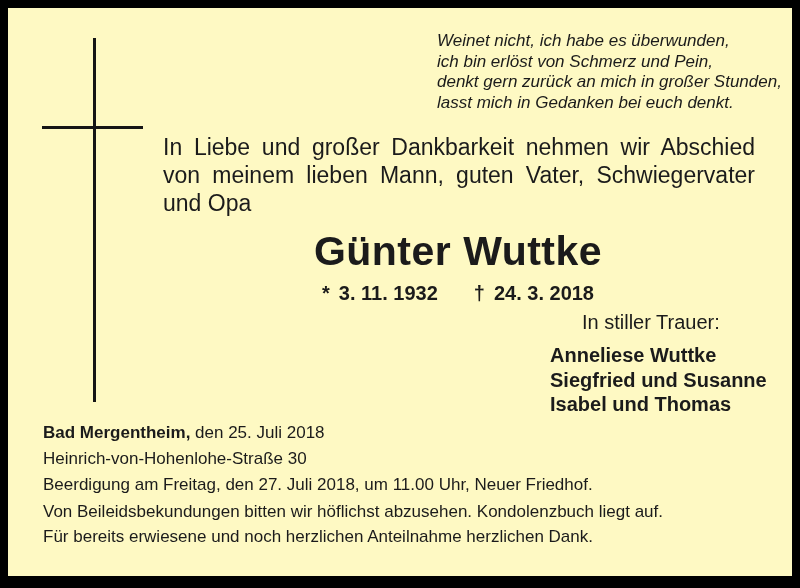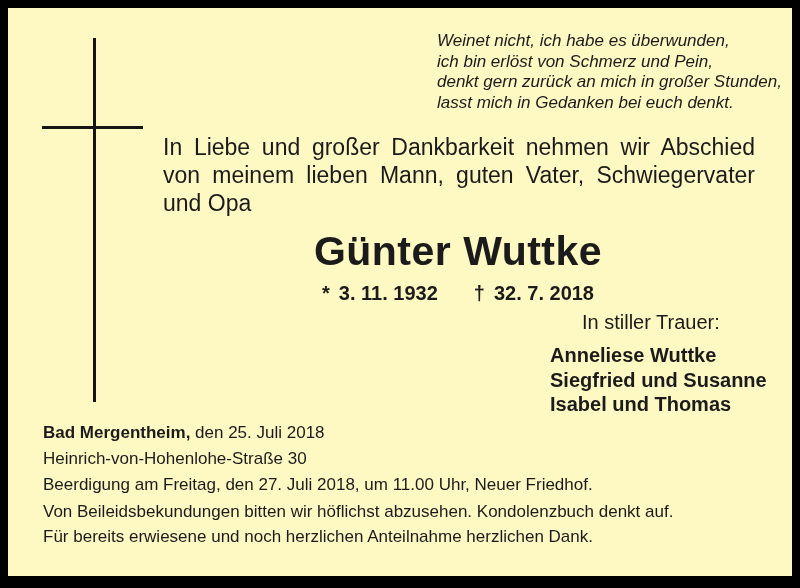--- a/index.html
+++ b/index.html
@@ -115,32 +115,32 @@
     <div>ich bin erlöst von Schmerz und Pein,</div>
     <div>denkt gern zurück an mich in großer Stunden,</div>
     <div>lasst mich in Gedanken bei euch denkt.</div>
   </div>
 
   <div class="intro">In Liebe und großer Dankbarkeit nehmen wir Abschied von meinem lieben Mann, guten Vater, Schwiegervater und Opa</div>
 
   <div class="center-block">
     <div class="deceased-name">Günter Wuttke</div>
     <div class="dates">
-      <span class="birth-date"><span class="date-symbol">*</span><span>3. 11. 1932</span></span><span class="death-date"><span class="date-symbol">†</span><span>32. 7. 2018</span></span>
+      <span class="birth-date"><span class="date-symbol">*</span><span>3. 11. 1932</span></span><span class="death-date"><span class="date-symbol">†</span><span>24. 3. 2018</span></span>
     </div>
   </div>
 
   <div class="mourning">
     <div class="mourning-heading">In stiller Trauer:</div>
     <div class="mourner">Anneliese Wuttke</div>
     <div class="mourner">Siegfried und Susanne</div>
     <div class="mourner">Isabel und Thomas</div>
   </div>
 
   <div class="footer-line line-place">
     <span class="city">Bad Mergentheim,</span><span> den 25. Juli 2018</span>
   </div>
   <div class="footer-line line-address">Heinrich-von-Hohenlohe-Straße 30</div>
   <div class="footer-line line-funeral">Beerdigung am Freitag, den 27. Juli 2018, um 11.00 Uhr, Neuer Friedhof.</div>
-  <div class="footer-line line-condolence">Von Beileidsbekundungen bitten wir höflichst abzusehen. Kondolenzbuch denkt auf.</div>
+  <div class="footer-line line-condolence">Von Beileidsbekundungen bitten wir höflichst abzusehen. Kondolenzbuch liegt auf.</div>
   <div class="footer-line line-thanks">Für bereits erwiesene und noch herzlichen Anteilnahme herzlichen Dank.</div>
 
 </div>
 
 </body></html>

